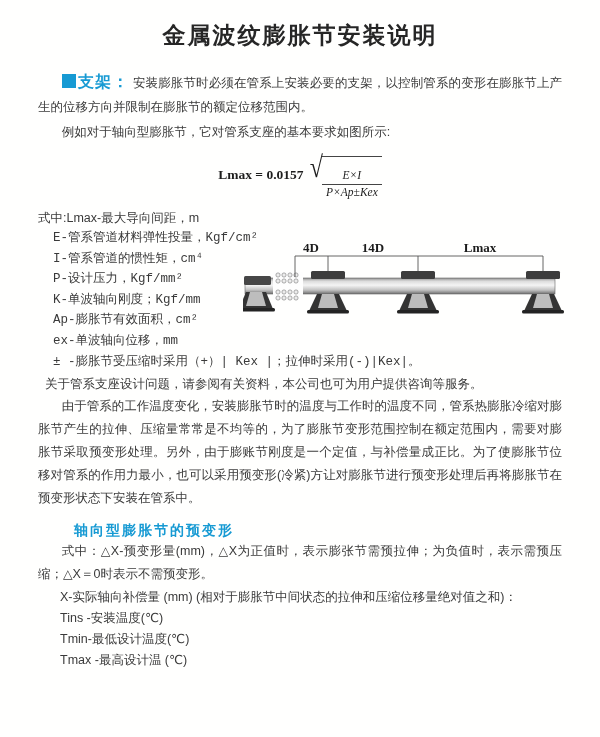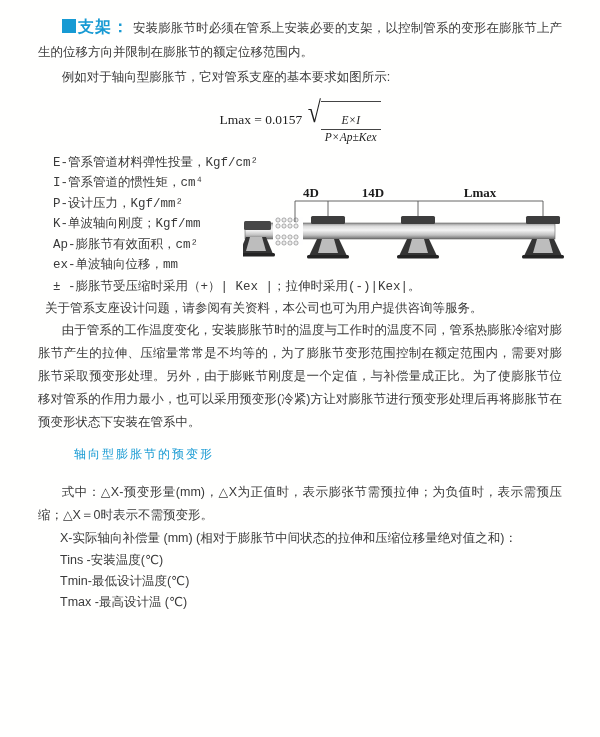--- a/index.html
+++ b/index.html
@@ -23,67 +23,69 @@
 
   .sq {
     display:inline-block; width:14px; height:14px; background:var(--accent);
     vertical-align:-1px; margin-right:2px;
   }
   .sec1-head { color:var(--accent); font-size:16px; font-weight:bold; letter-spacing:1px; }
 
   
   .formula-row { text-align:center; margin:9px 0 10px 0; }
   .math { font-family:"Liberation Serif","DejaVu Serif",serif; color:#1d1d1d; }
-  .f-bold { font-weight:normal; font-size:13.5px; }
+  .f-bold { font-weight:bold; font-size:13.5px; }
   .frac { display:inline-block; text-align:center; vertical-align:middle; font-size:11.5px; line-height:1.15; }
   .frac .fnum { display:block; border-bottom:1px solid var(--rule); padding:0 4px 1px 4px; }
   .frac .fden { display:block; padding:1px 4px 0 4px; }
   .ital { font-style:italic; }
   .sqrt { display:inline-flex; align-items:flex-start; vertical-align:middle; margin-left:4px; }
   .rad  { font-size:30px; line-height:0.95; font-weight:normal; margin-right:-2px; transform:scaleX(0.8); }
   .radicand { border-top:1.4px solid var(--rule); padding-top:12px; margin-top:3px; display:inline-block; }
 
   
   .defs-wrap { position:relative; margin-top:4px; }
   .def-line { line-height:1.56; margin-bottom:1px; }
   .def-ind { margin-left:15px;font-family:Liberation Mono, monospace; }
   .diagram { position:absolute; top:30px; right:-16px; width:335px; height:92px; }
 
   .note-line { line-height:1.7; }
 
   .sec2-head { color:var(--accent); font-size:18px; font-weight:bold; letter-spacing:1px; margin:14px 0 4px 0; }
   .sec2-head .sq { width:16px; height:16px; vertical-align:-2px; }
 
-  .sub-head { color:var(--accent); font-size:12px; font-weight:normal; letter-spacing:2px; margin:12px 0 18px 36px; }
+  .sub-head { color:var(--accent); font-size:14px; font-weight:bold; letter-spacing:2px; margin:12px 0 0 36px; }
 
   .t-lines { margin-left:22px; }
   .t-line { line-height:1.45; margin-bottom:3px; }
 
   svg text { font-family:"Liberation Serif","DejaVu Serif",serif; font-weight:bold; font-size:13px; fill:#1c1c1c; }
 </style>
 </head>
 <body>
 
 <div class="page">
 
+  <div class="title">金属波纹膨胀节安装说明</div>
 
   <p class="para indent">
     <span class="sq"></span><span class="sec1-head">支架：</span>
     <span>安装膨胀节时必须在管系上安装必要的支架，以控制管系的变形在膨胀节上产生的位移方向并限制在膨胀节的额定位移范围内。</span>
   </p>
   <p class="para indent">例如对于轴向型膨胀节，它对管系支座的基本要求如图所示:</p>
 
   <div class="formula-row math">
     <span class="f-bold">Lmax = 0.0157</span><span class="sqrt">
         <span class="rad">√</span>
         <span class="radicand"><span class="frac ital"><span class="fnum">E×I</span><span class="fden">P×Ap±Kex</span></span></span>
       </span>
   </div>
 
   <div class="defs-wrap">
+    <div class="def-line">式中:Lmax-最大导向间距，m</div>
     <div class="def-line def-ind">E-管系管道材料弹性投量，Kgf/cm²</div>
     <div class="def-line def-ind">I-管系管道的惯性矩，cm⁴</div>
     <div class="def-line def-ind">P-设计压力，Kgf/mm²</div>
     <div class="def-line def-ind">K-单波轴向刚度；Kgf/mm</div>
     <div class="def-line def-ind">Ap-膨胀节有效面积，cm²</div>
     <div class="def-line def-ind">ex-单波轴向位移，mm</div>
 
     <svg class="diagram" viewBox="0 0 335 92">
       <defs>
         <linearGradient id="pipeGrad" x1="0" y1="0" x2="0" y2="1">

